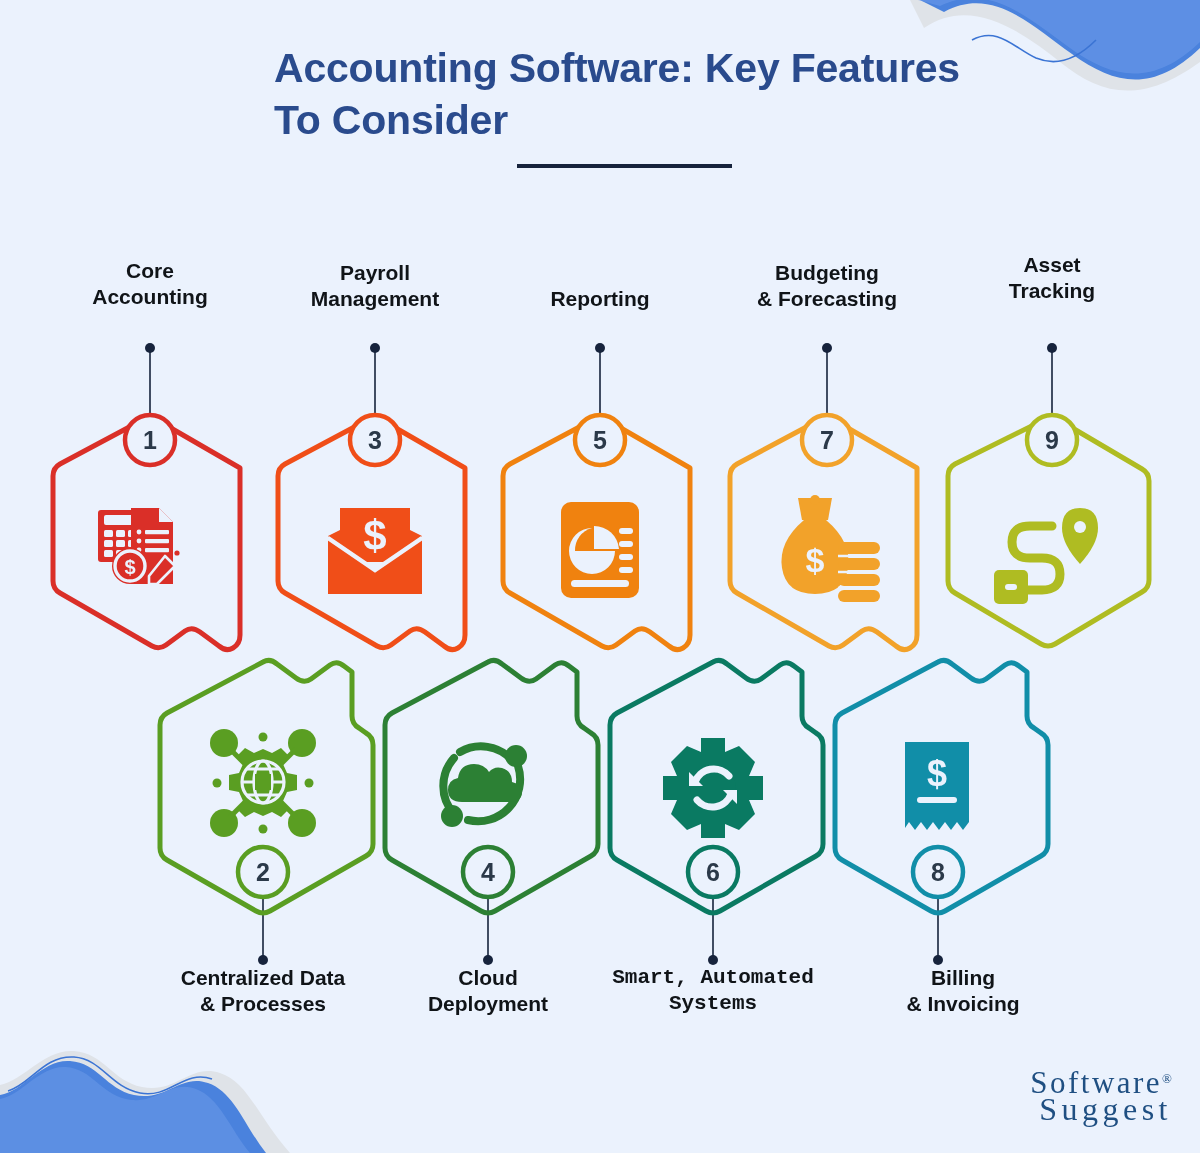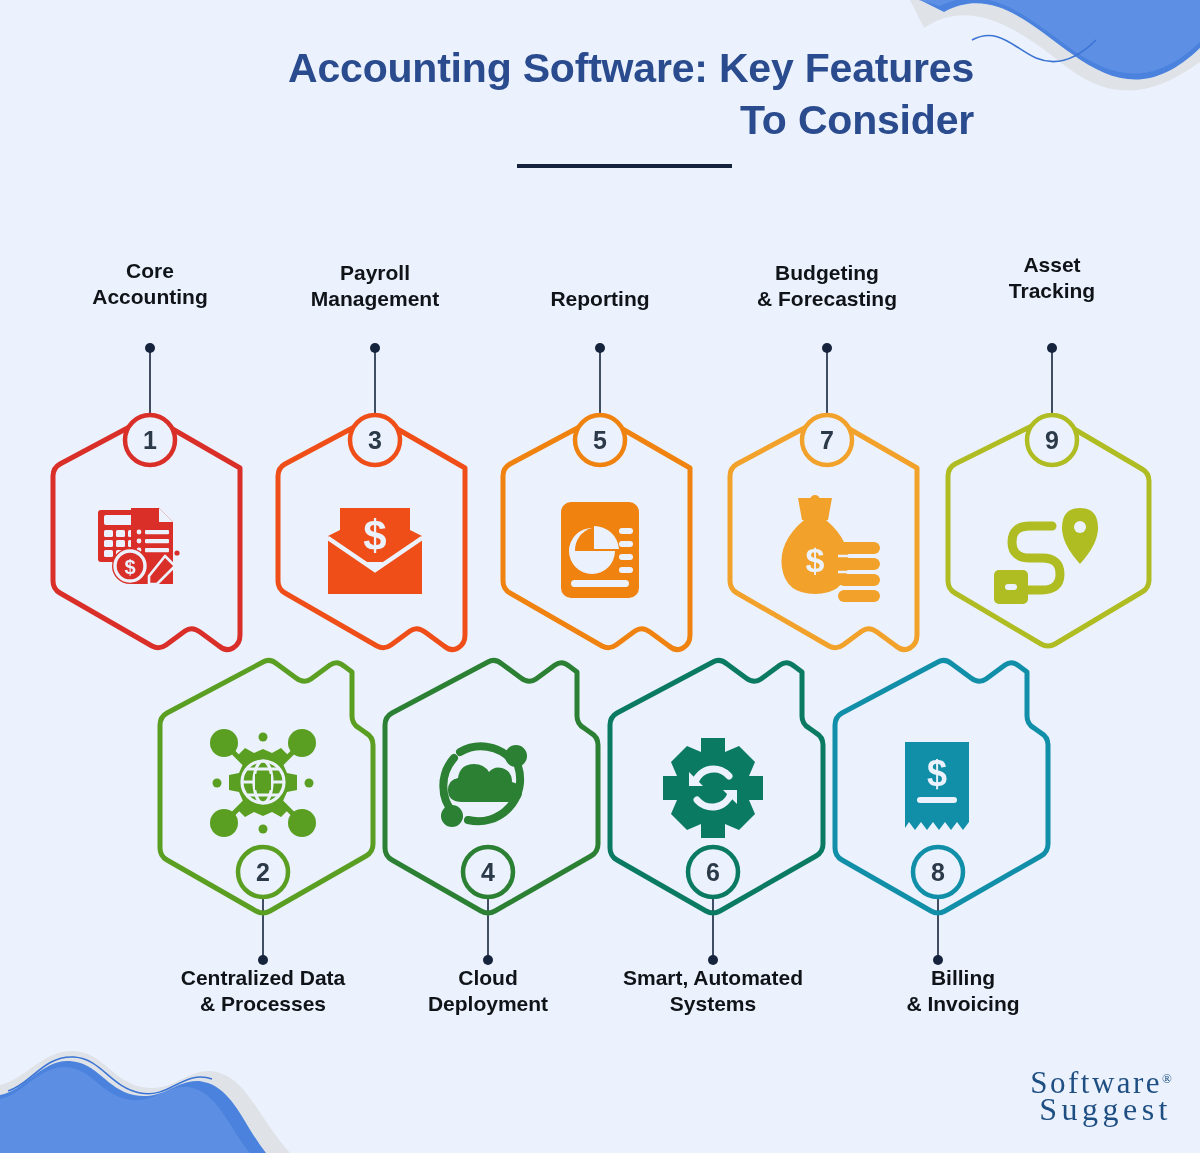--- a/index.html
+++ b/index.html
@@ -11,21 +11,21 @@
     overflow:hidden;
   }
   #stage { position:absolute; left:0; top:0; width:1200px; height:1153px; }
   .deco { position:absolute; pointer-events:none; }
   #deco-tr { right:0; top:0; width:290px; height:140px; }
   #deco-bl { left:0; bottom:0; width:290px; height:120px; }
 
   
   #title-block {
     position:absolute; left:0; top:42px; width:1200px;
-    text-align:right;
+    text-align:left;
     padding-left:48px;
   }
   #page-title {
     font-size:41px; line-height:52px; font-weight:bold;
     color:#2a4b8d; letter-spacing:-0.2px;
     max-width:700px; margin:0 auto;
   }
   #title-rule {
     width:215px; height:4px; background:#16233c;
     margin:18px auto 0;
@@ -342,21 +342,21 @@
     </div>
 
     <div class="node-label" style="left:138px; top:715px;">
       <div>Centralized Data</div>
       <div>&amp; Processes</div>
     </div>
     <div class="node-label" style="left:363px; top:715px;">
       <div>Cloud</div>
       <div>Deployment</div>
     </div>
-    <div class="node-label" style="left:588px; top:715px;">
+    <div class="node-label" style="left:588px; top:715px;font-family:Liberation Mono, monospace;">
       <div>Smart, Automated</div>
       <div>Systems</div>
     </div>
     <div class="node-label" style="left:838px; top:715px;">
       <div>Billing</div>
       <div>&amp; Invoicing</div>
     </div>
   </div>
 
   <div id="logo">

